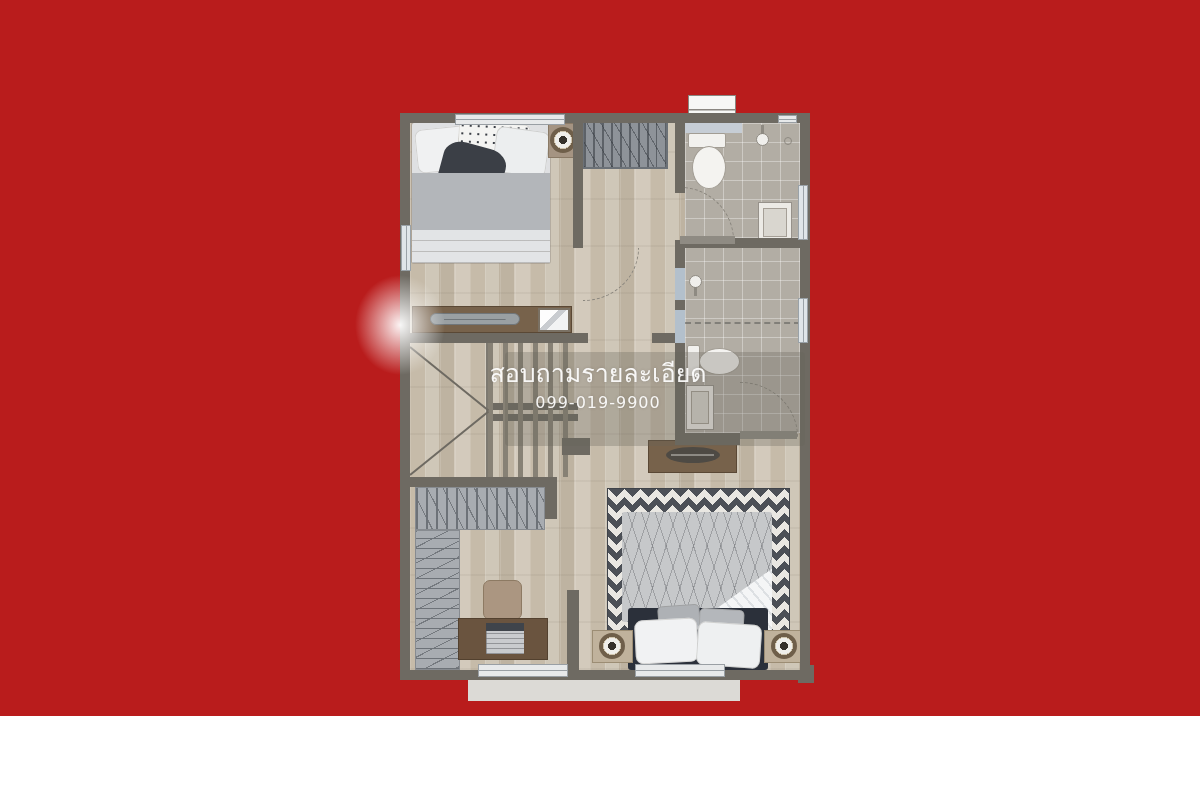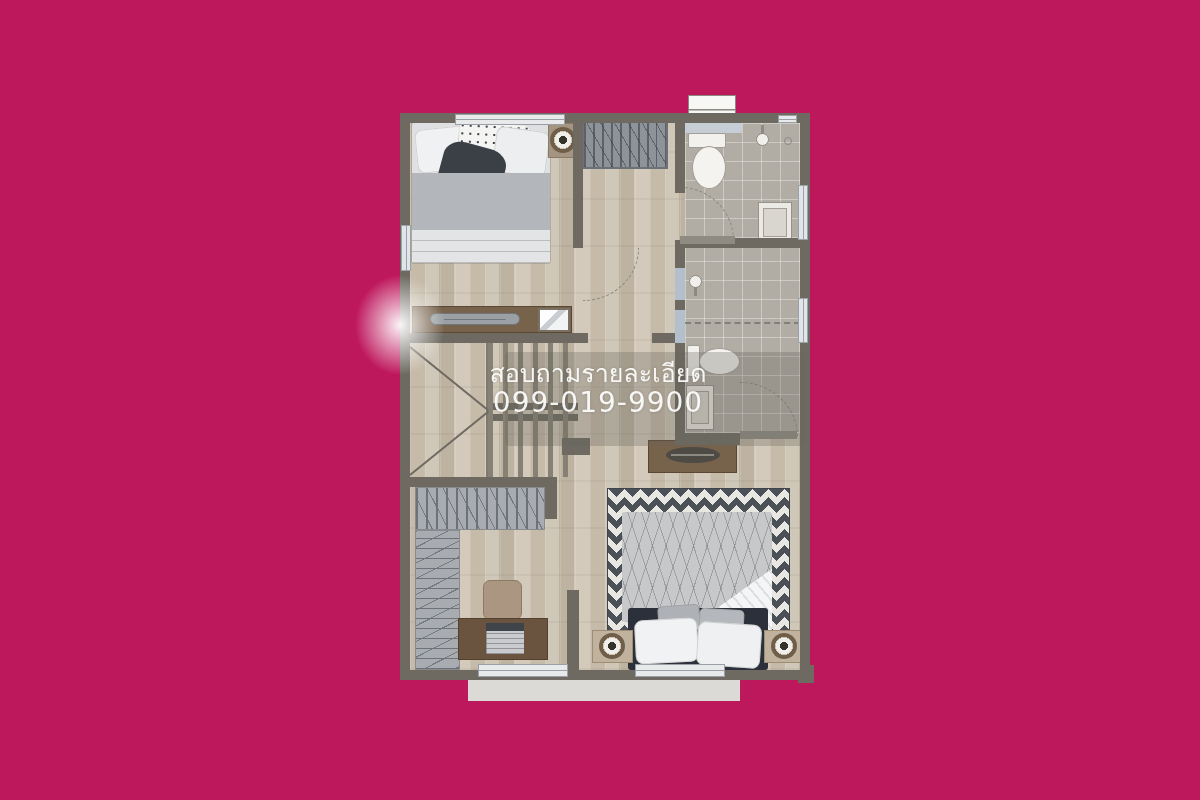--- a/index.html
+++ b/index.html
@@ -1,16 +1,16 @@
 <!DOCTYPE html>
 <html><head>
 <meta charset="utf-8">
 <style>
   html,body{margin:0;padding:0;background:#ffffff;}
-  .stage{position:relative;width:1200px;height:800px;background:#be185d;overflow:hidden;
+  .stage{position:relative;width:1200px;height:716px;background:#b91c1c;overflow:hidden;
          font-family:"DejaVu Sans","Liberation Sans",sans-serif;}
   .abs{position:absolute;}
   .plan{position:absolute;left:400px;top:113px;width:410px;height:567px;}
   
   .wall{background:#6e6a62;z-index:4;}
   .wood{background-color:#c9bfb0;
     background-image:
       repeating-linear-gradient(90deg, rgba(255,255,255,.12) 0 1px, rgba(0,0,0,0) 1px 15px),
       repeating-linear-gradient(0deg, rgba(96,86,72,.07) 0 2px, rgba(0,0,0,0) 2px 47px),
       repeating-linear-gradient(90deg,#c6bba9 0 15px,#cfc7b8 15px 29px,#beb3a1 29px 44px,#d3cabc 44px 60px);
@@ -77,21 +77,21 @@
   .diag{position:absolute;height:2px;background:#6e6a62;z-index:2;transform-origin:left center;}
   .ledge{background:#dcdad6;border-top:1px solid #c2c0bb;z-index:0;}
   .ac{background:#f7f7f5;border:1.5px solid #8b8781;box-sizing:border-box;z-index:1;
     background-image:linear-gradient(#8b8781,#8b8781);background-size:100% 1.5px;
     background-position:0 60%;background-repeat:no-repeat;}
   .watermark-band{background:rgba(103,98,90,.30);border-radius:4px;z-index:9;}
   .watermark{z-index:10;text-align:center;color:rgba(255,255,255,.92);
     text-shadow:0 0 3px rgba(70,65,58,.25);}
   .wm1{font-size:25px;line-height:31px;}
   .wm2{font-size:21px;line-height:26px;}
-  .wm3{font-size:28px;line-height:28px;letter-spacing:1px;}
+  .wm3{font-size:16px;line-height:28px;letter-spacing:1px;}
   .vignette{background:radial-gradient(closest-side, rgba(255,255,255,.95), rgba(255,255,255,0));z-index:6;}
 </style>
 </head>
 <body>
 
 <div class="stage">
   <div class="plan">
 
     <div class="abs wood" style="left:10px;top:10px;width:390px;height:547px;"></div>
     <div class="abs tile" style="left:285px;top:10px;width:115px;height:115px;"></div>

